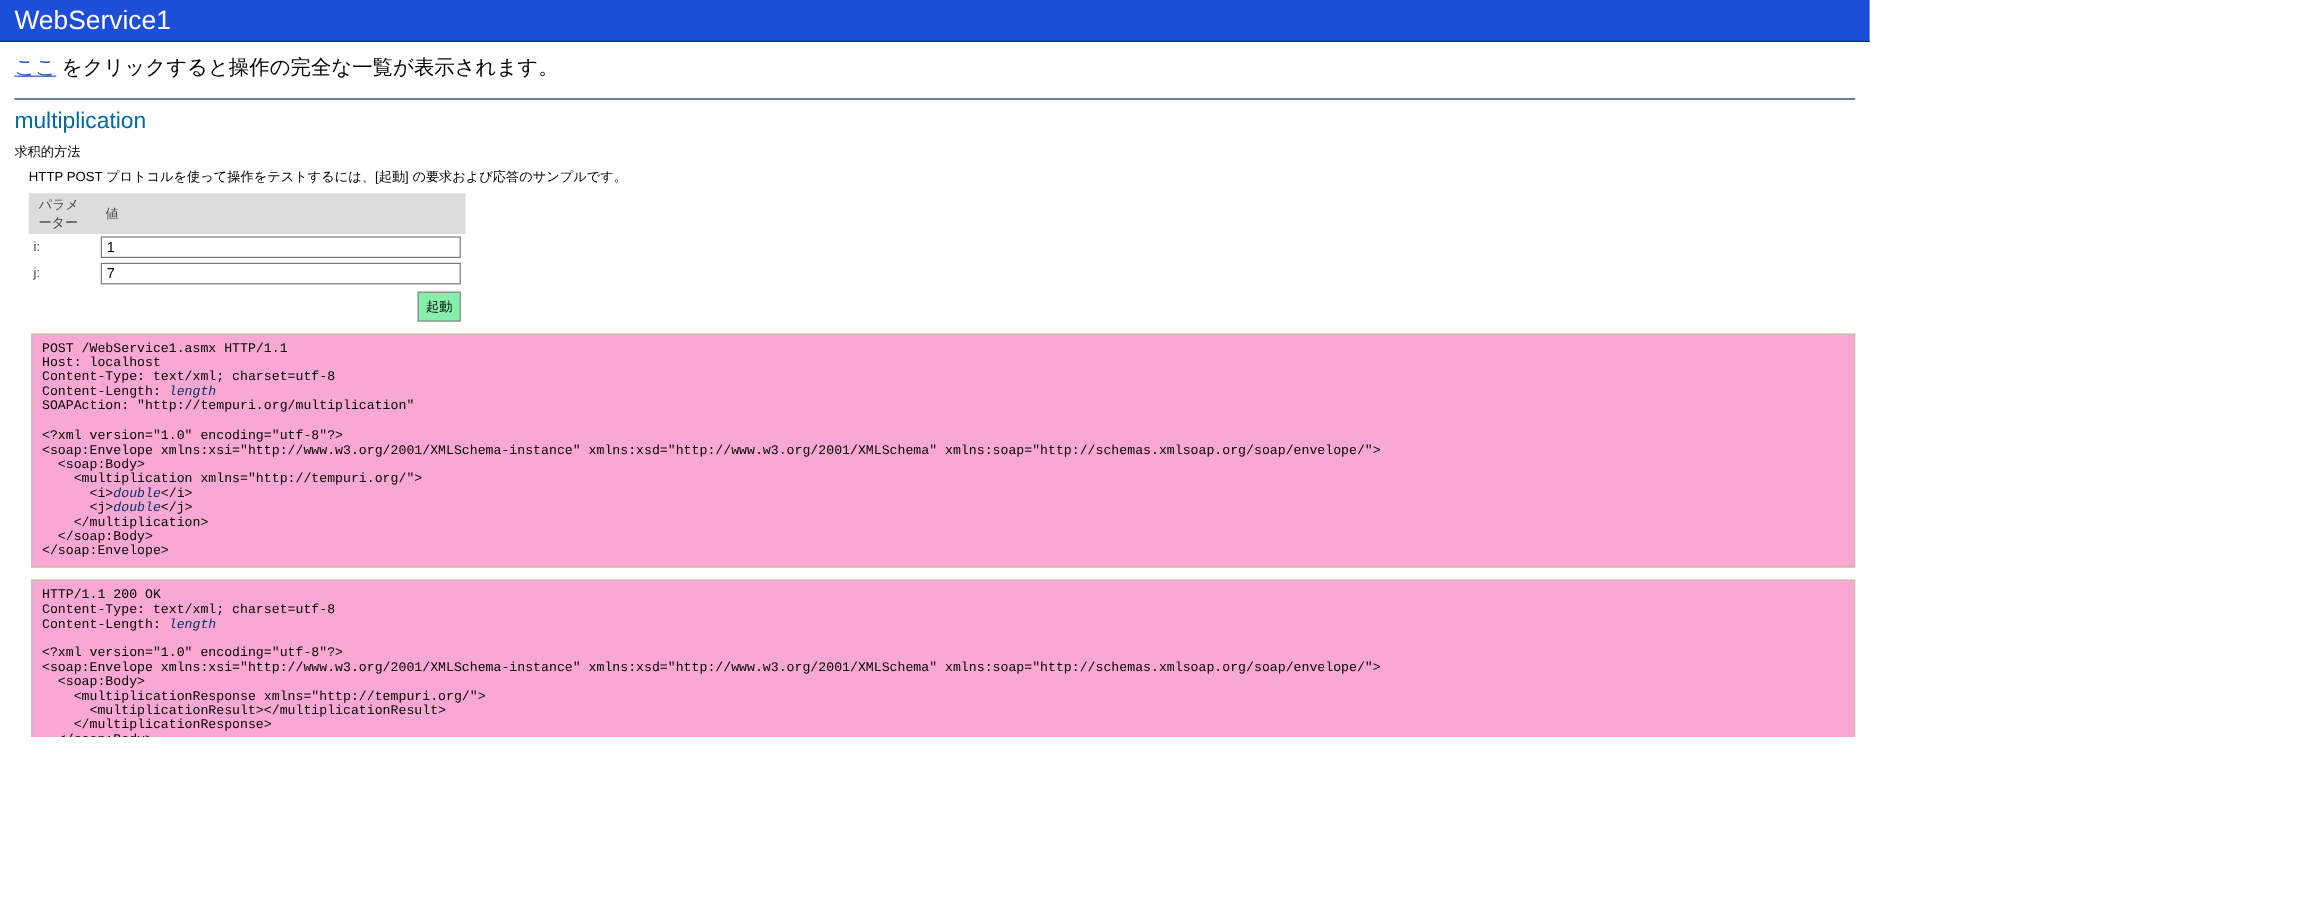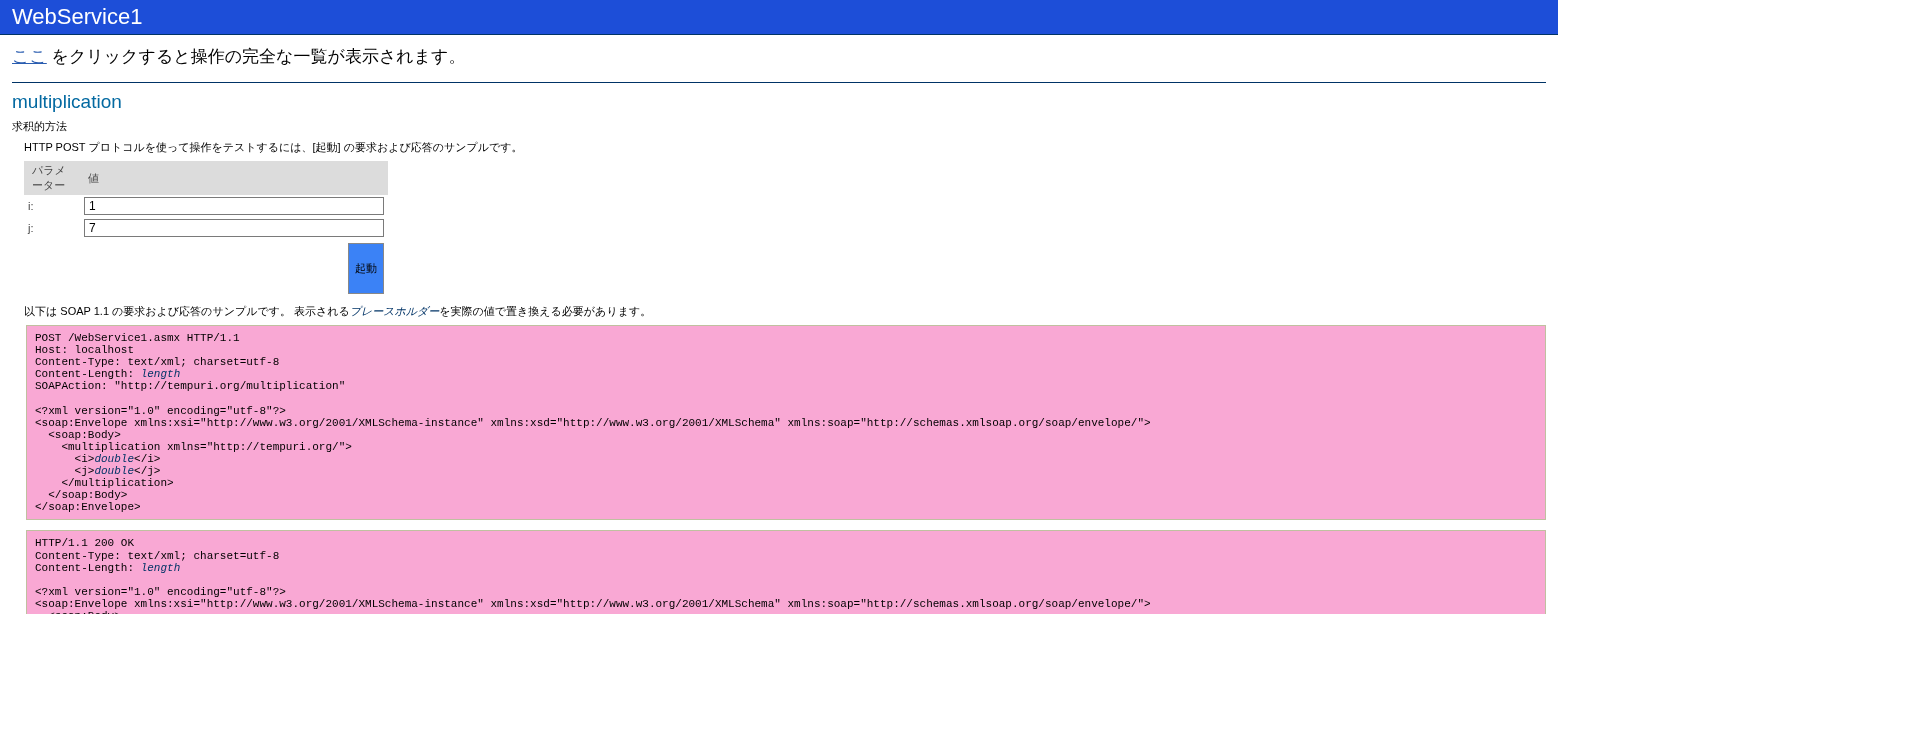--- a/index.html
+++ b/index.html
@@ -91,24 +91,24 @@
     input.param-input {
       width: 300px;
       border: 1px solid #7a7a7a;
       font-family: inherit;
       font-size: 12px;
       padding: 1px 4px;
     }
     .btn-row { text-align: right; padding: 4px 4px 4px 0; }
     button.invoke {
       border: 1px solid #888;
-      background: #3b82f6;
+      background: #86efac;
       font-family: Liberation Serif, serif;
       font-size: 11px;
-      padding: 17px 6px;
+      padding: 4px 6px;
       cursor: pointer;
     }
     .soap-note {
       font-size: 11px;
       margin: 6px 0 6px 12px;
     }
     .ph { color: #003366; font-style: italic; }
     pre.codeblock {
       background: #f9a8d4;
       border: 1px solid #c0c0a0;
@@ -159,23 +159,20 @@
           <td class="input-cell"><input class="param-input" value="7" style=""></td>
         </tr>
         <tr>
           <td></td>
           <td class="btn-row"><button class="invoke">起動</button></td>
         </tr>
       </tbody>
         </table>
     </div>
 
-    <div class="soap-note">
-      <span>以下は SOAP 1.1 の要求および応答のサンプルです。 表示される</span><span class="ph">プレースホルダー</span><span>を実際の値で置き換える必要があります。</span>
-    </div>
 
     <pre class="codeblock" id="soap11-req">POST /WebService1.asmx HTTP/1.1
 Host: localhost
 Content-Type: text/xml; charset=utf-8
 Content-Length: <span class="ph-inline">length</span>
 SOAPAction: "http://tempuri.org/multiplication"
 
 &lt;?xml version="1.0" encoding="utf-8"?&gt;
 &lt;soap:Envelope xmlns:xsi="http://www.w3.org/2001/XMLSchema-instance" xmlns:xsd="http://www.w3.org/2001/XMLSchema" xmlns:soap="http://schemas.xmlsoap.org/soap/envelope/"&gt;
   &lt;soap:Body&gt;

